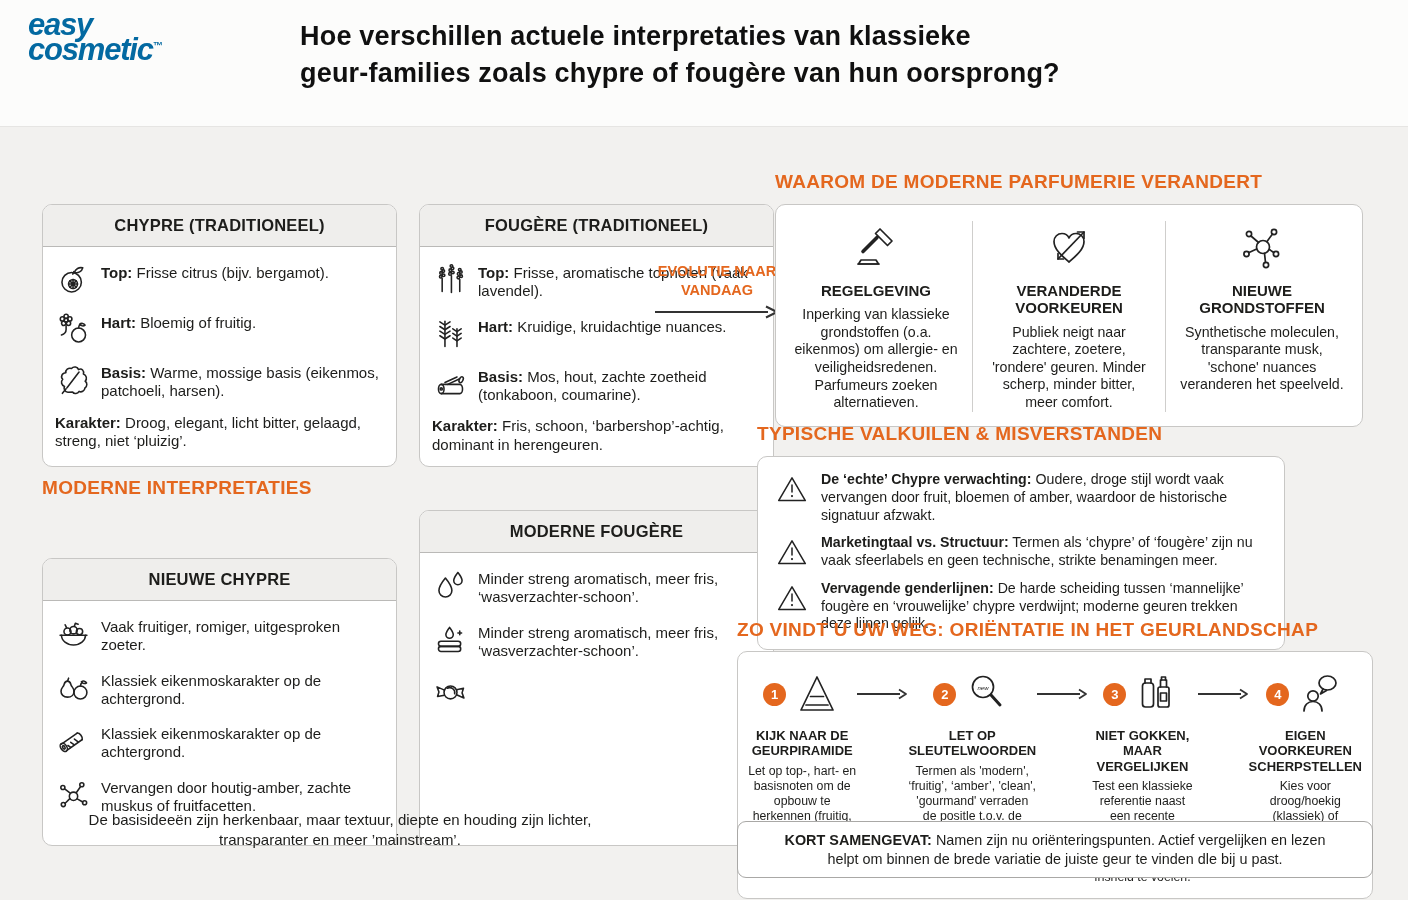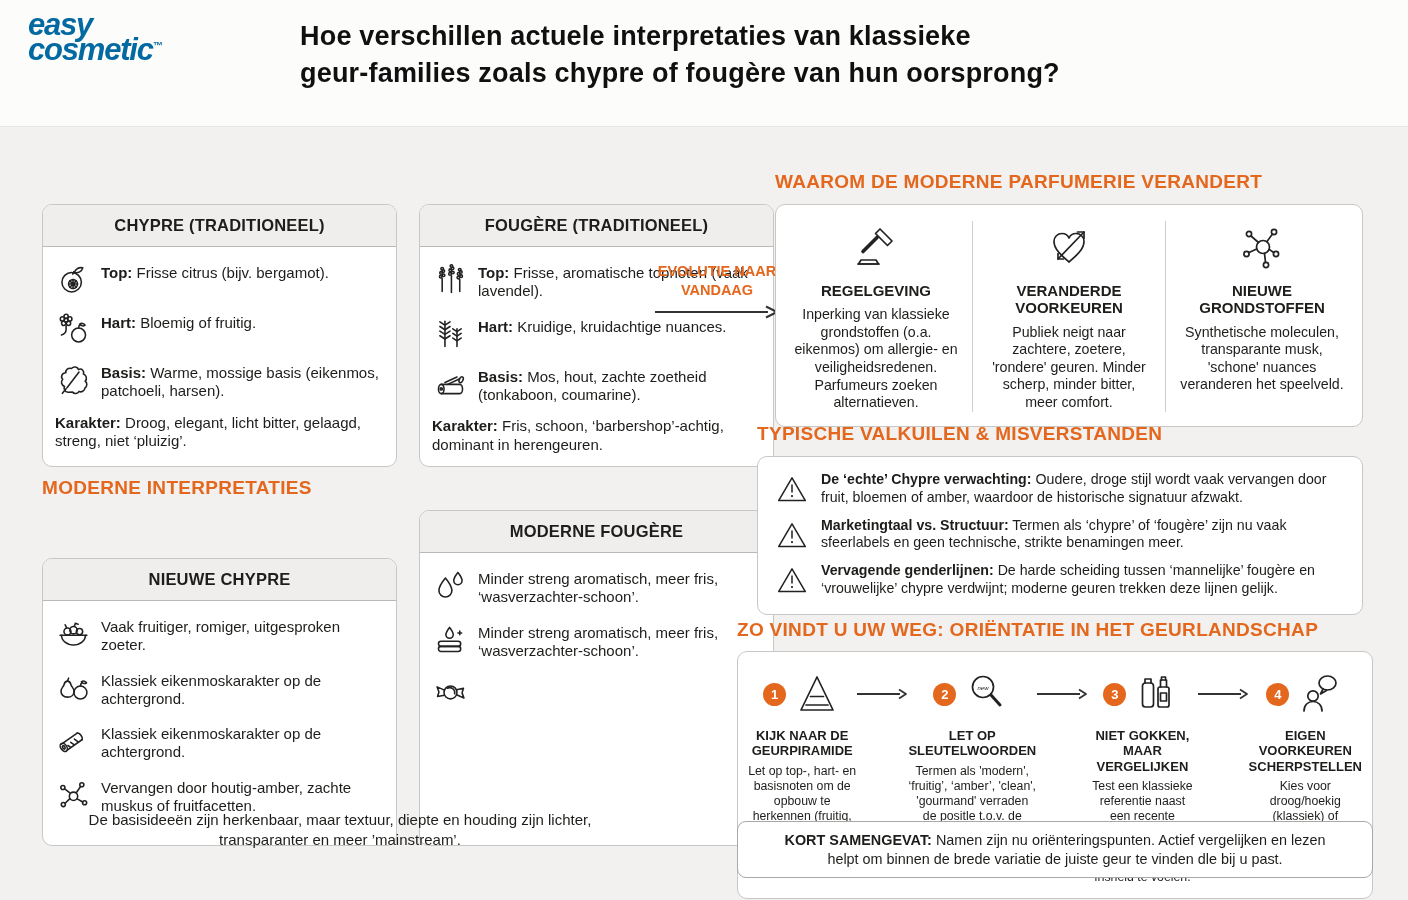--- a/index.html
+++ b/index.html
@@ -308,21 +308,21 @@
             <path d="M20.5 19.5L13 13M29 18.5L34.5 11M18.6 26l-7.5 3.5M31.4 26.5l4.3 3M26.5 30.3l1 9"></path>
           </svg>
         </div>
       <div class="why-t">NIEUWE GRONDSTOFFEN</div>
       <div class="why-x">Synthetische moleculen, transparante musk, 'schone' nuances veranderen het speelveld.</div>
     </div>
   </div>
 
   <div class="sec-h" style="left:757px;top:423px;">TYPISCHE VALKUILEN &amp; MISVERSTANDEN</div>
 
-  <div class="panel pit-panel" style="left:757px;top:456px;width:606px;min-height:136px;">
+  <div class="panel pit-panel" style="left:757px;top:456px;width:528px;min-height:136px;">
     <div class="pit-row">
       <span class="ic-box">
           <svg class="ic" width="32" height="32" viewBox="0 0 36 36">
             <path d="M18 5.5L33 31H3z"></path>
             <path d="M18 13.5v8"></path>
             <circle cx="18" cy="26" r="1.2" fill="#222" stroke="none"></circle>
           </svg>
         </span>
       <span class="txt"><b>De ‘echte’ Chypre verwachting:</b> <span>Oudere, droge stijl wordt vaak vervangen door fruit, bloemen of amber, waardoor de historische signatuur afzwakt.</span></span>
     </div>

